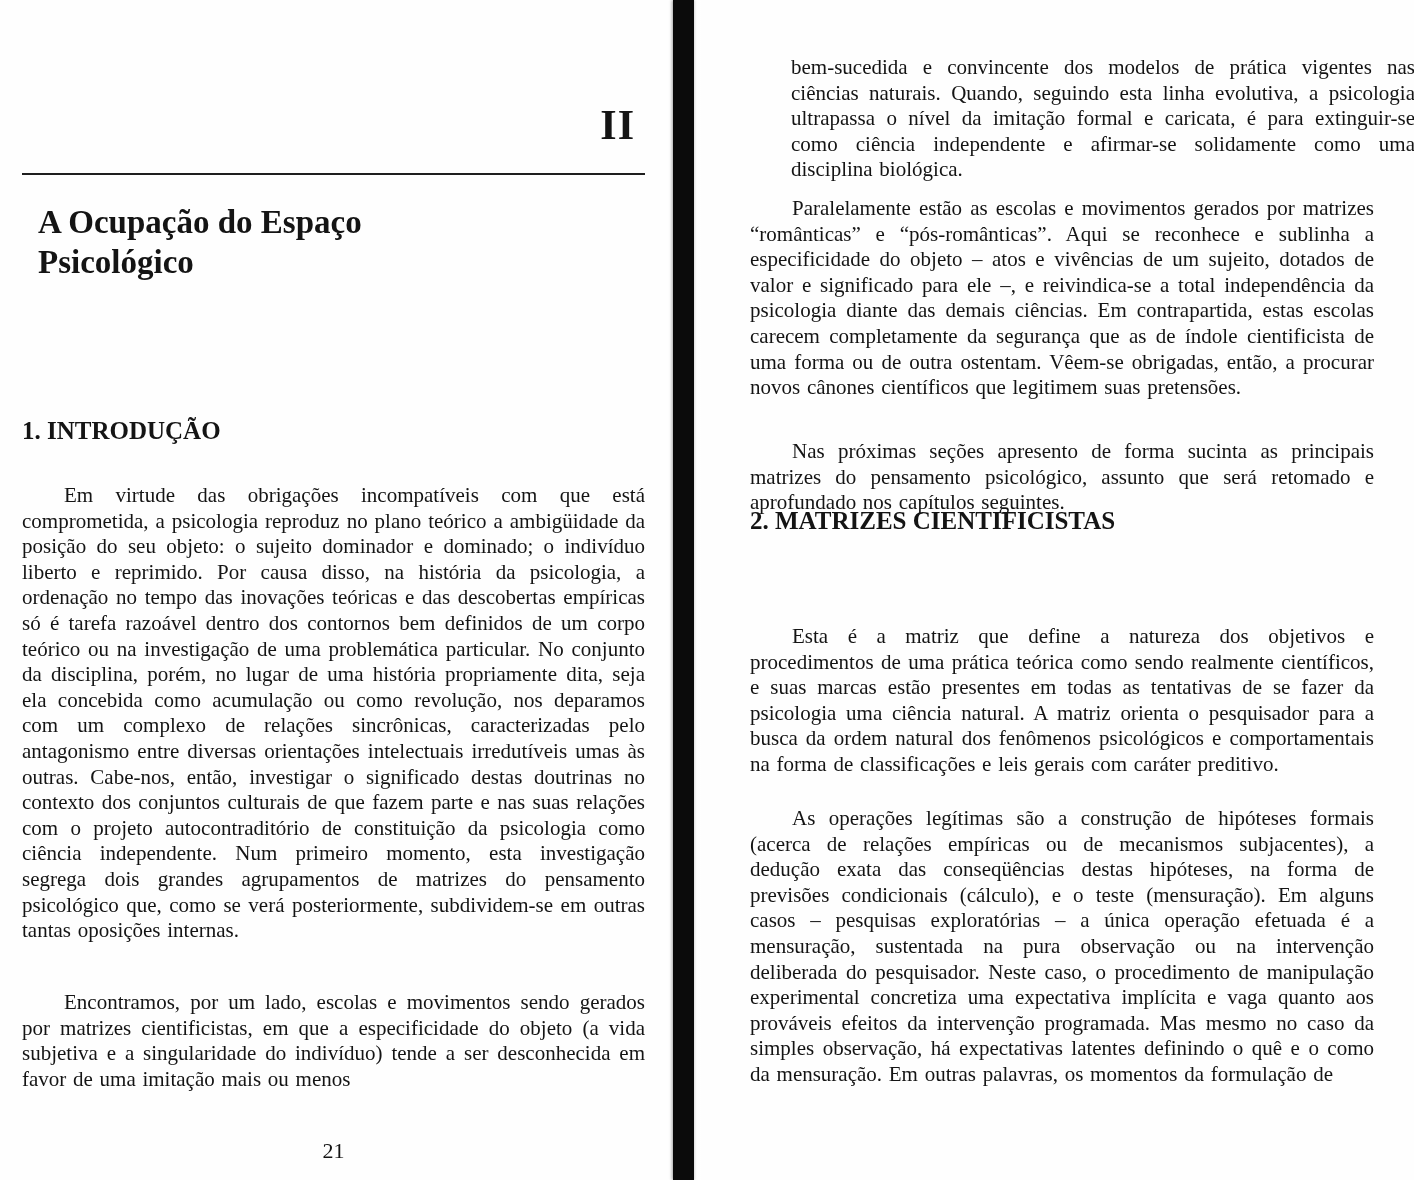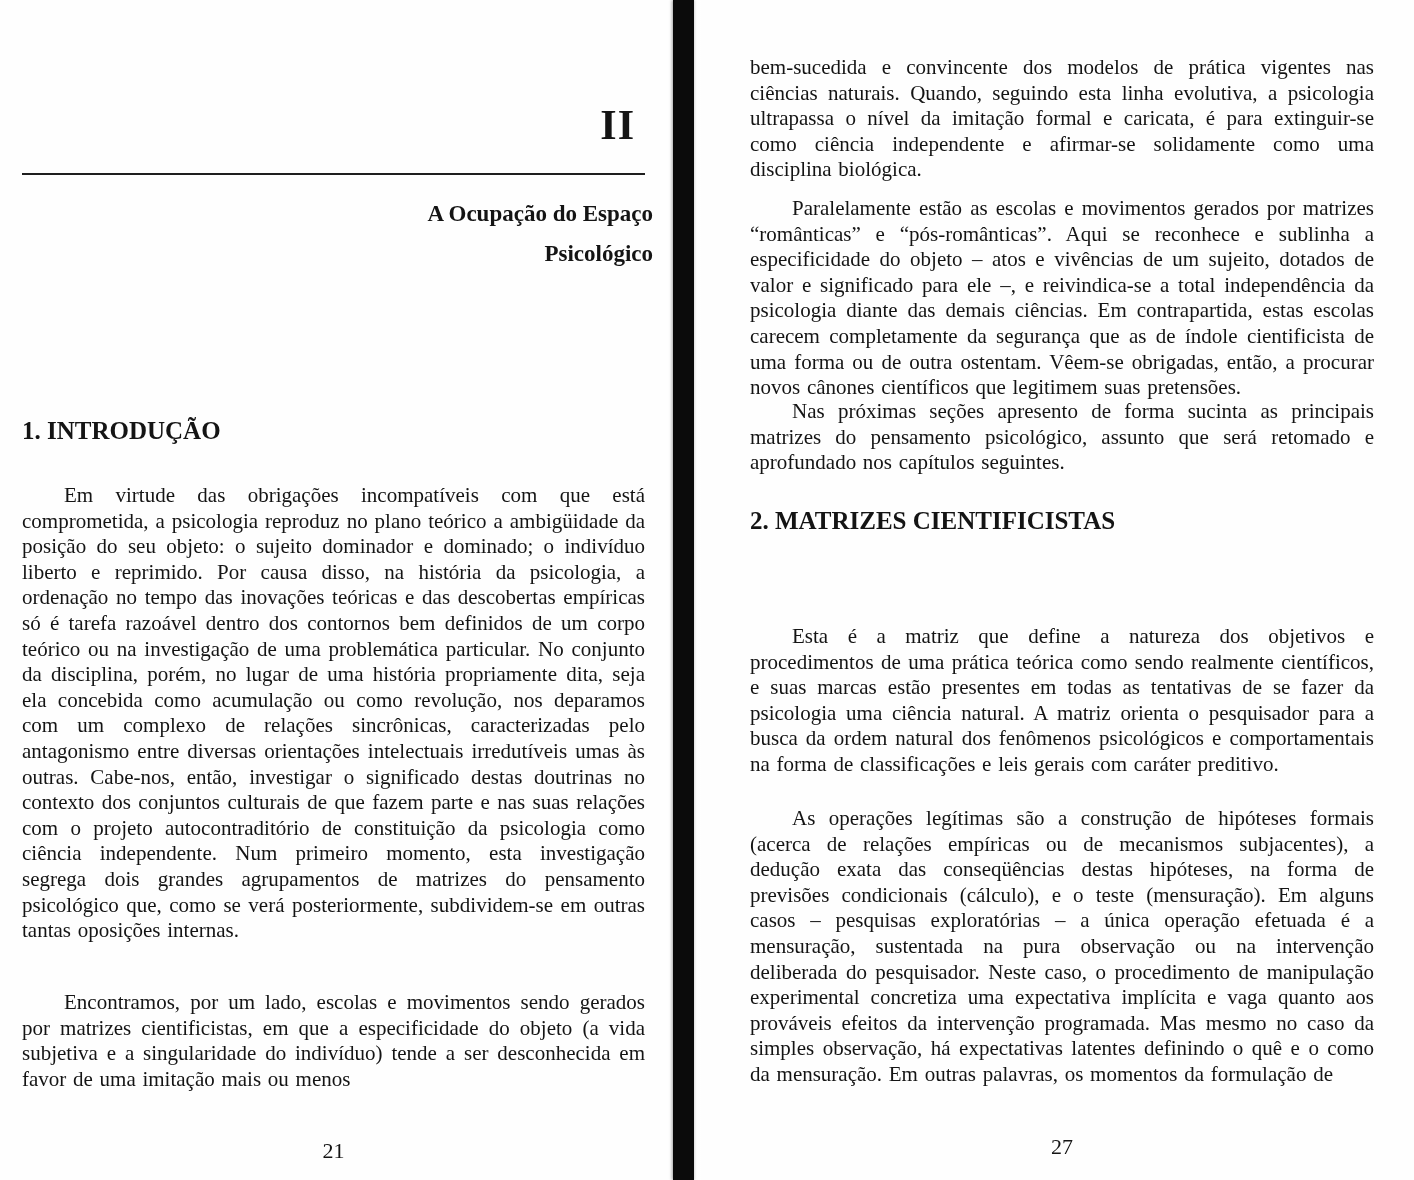--- a/index.html
+++ b/index.html
@@ -33,22 +33,22 @@
     position:absolute; top:104px; right:10px;
     font-size:42px; font-weight:bold; line-height:1;
     letter-spacing:1px;
     text-align:right;
   }
   .title-rule {
     position:absolute; top:173px; left:0; width:623px; height:2px;
     background:#1e1e1e;
   }
   .chapter-title {
-    position:absolute; top:186px; left:0; width:100%; margin:8px;
-    text-align:right; font-size:23px; line-height:40px; font-weight:bold;
+    position:absolute; top:186px; left:0; width:100%; margin:16px;
+    font-size:33px; line-height:40px; font-weight:bold;
   }
 
   .h-section { position:absolute; left:0; margin:0; font-size:25px; font-weight:bold; line-height:1.1; }
 
   .para {
     position:absolute; left:0; width:100%;
     font-size:21px; line-height:25.6px;
     text-align:justify; word-spacing:0.07em;
   }
   .indent { text-indent:42px; }
@@ -58,23 +58,23 @@
     font-size:22px; line-height:1;
   }
 
   
   #l-h1  { top:417px; }
   #l-p1  { top:462px; }
   #l-p2  { top:969px; }
   #l-num { top:1140px; }
 
   
-  #r-p0  { top:34px; }
+  #r-p0  { top:34px;margin-left:41px; }
   #r-p1  { top:175px; }
-  #r-p2  { top:378px; }
+  #r-p2  { top:418px; }
   #r-h2  { top:507px; }
   #r-h3  { top:556px; }
   #r-p3  { top:603px; }
   #r-p4  { top:785px; }
   #r-num { top:1136px; }
 </style>
 </head>
 <body>
 
 <div class="book">
@@ -98,16 +98,15 @@
   <div class="page page-right">
     <p id="r-p0" class="para">bem-sucedida e convincente dos modelos de prática vigentes nas ciências naturais. Quando, seguindo esta linha evolutiva, a psicologia ultrapassa o nível da imitação formal e caricata, é para extinguir-se como ciência independente e afirmar-se solidamente como uma disciplina biológica.</p>
     <p id="r-p1" class="para indent">Paralelamente estão as escolas e movimentos gerados por matrizes “românticas” e “pós-românticas”. Aqui se reconhece e sublinha a especificidade do objeto – atos e vivências de um sujeito, dotados de valor e significado para ele –, e reivindica-se a total independência da psicologia diante das demais ciências. Em contrapartida, estas escolas carecem completamente da segurança que as de índole cientificista de uma forma ou de outra ostentam. Vêem-se obrigadas, então, a procurar novos cânones científicos que legitimem suas pretensões.</p>
     <p id="r-p2" class="para indent">Nas próximas seções apresento de forma sucinta as principais matrizes do pensamento psicológico, assunto que será retomado e aprofundado nos capítulos seguintes.</p>
 
     <h2 id="r-h2" class="h-section">2. MATRIZES CIENTIFICISTAS</h2>
 
     <p id="r-p3" class="para indent">Esta é a matriz que define a natureza dos objetivos e procedimentos de uma prática teórica como sendo realmente científicos, e suas marcas estão presentes em todas as tentativas de se fazer da psicologia uma ciência natural. A matriz orienta o pesquisador para a busca da ordem natural dos fenômenos psicológicos e comportamentais na forma de classificações e leis gerais com caráter preditivo.</p>
     <p id="r-p4" class="para indent">As operações legítimas são a construção de hipóteses formais (acerca de relações empíricas ou de mecanismos subjacentes), a dedução exata das conseqüências destas hipóteses, na forma de previsões condicionais (cálculo), e o teste (mensuração). Em alguns casos – pesquisas exploratórias – a única operação efetuada é a mensuração, sustentada na pura observação ou na intervenção deliberada do pesquisador. Neste caso, o procedimento de manipulação experimental concretiza uma expectativa implícita e vaga quanto aos prováveis efeitos da intervenção programada. Mas mesmo no caso da simples observação, há expectativas latentes definindo o quê e o como da mensuração. Em outras palavras, os momentos da formulação de</p>
 
-    <div id="r-num" class="pagenum">27</div>
   </div>
 
 </div>
 
 </body></html>

